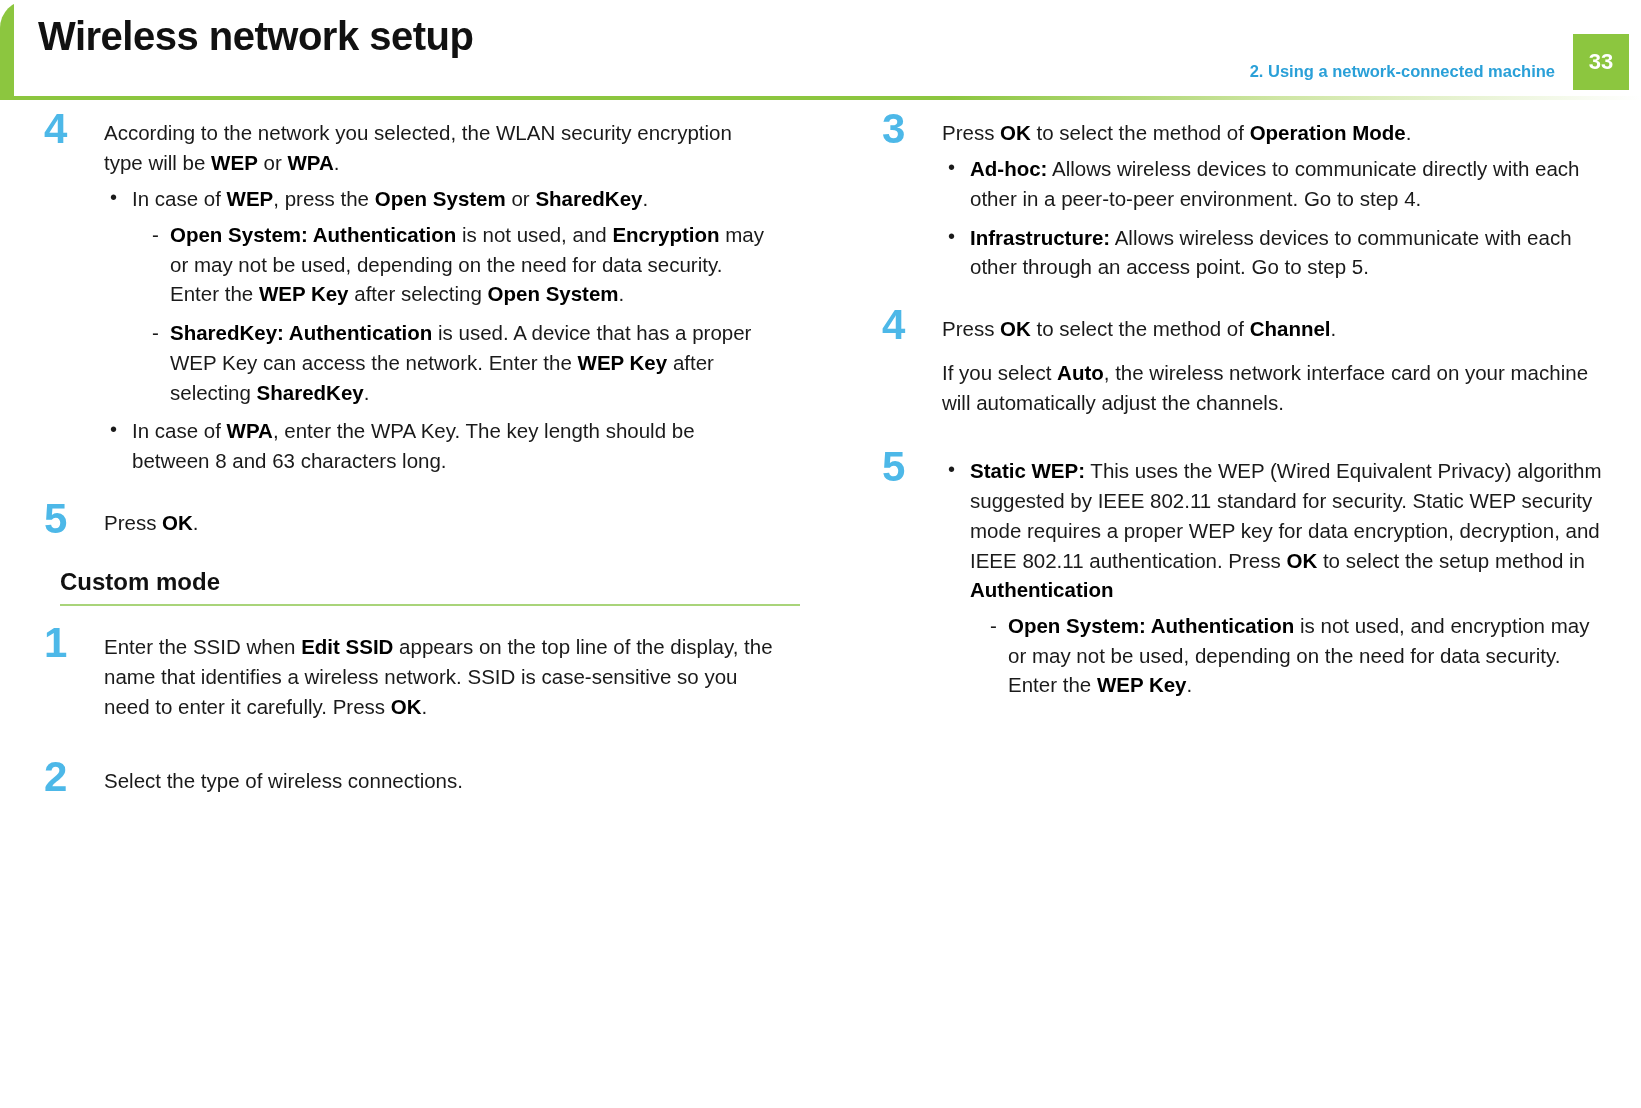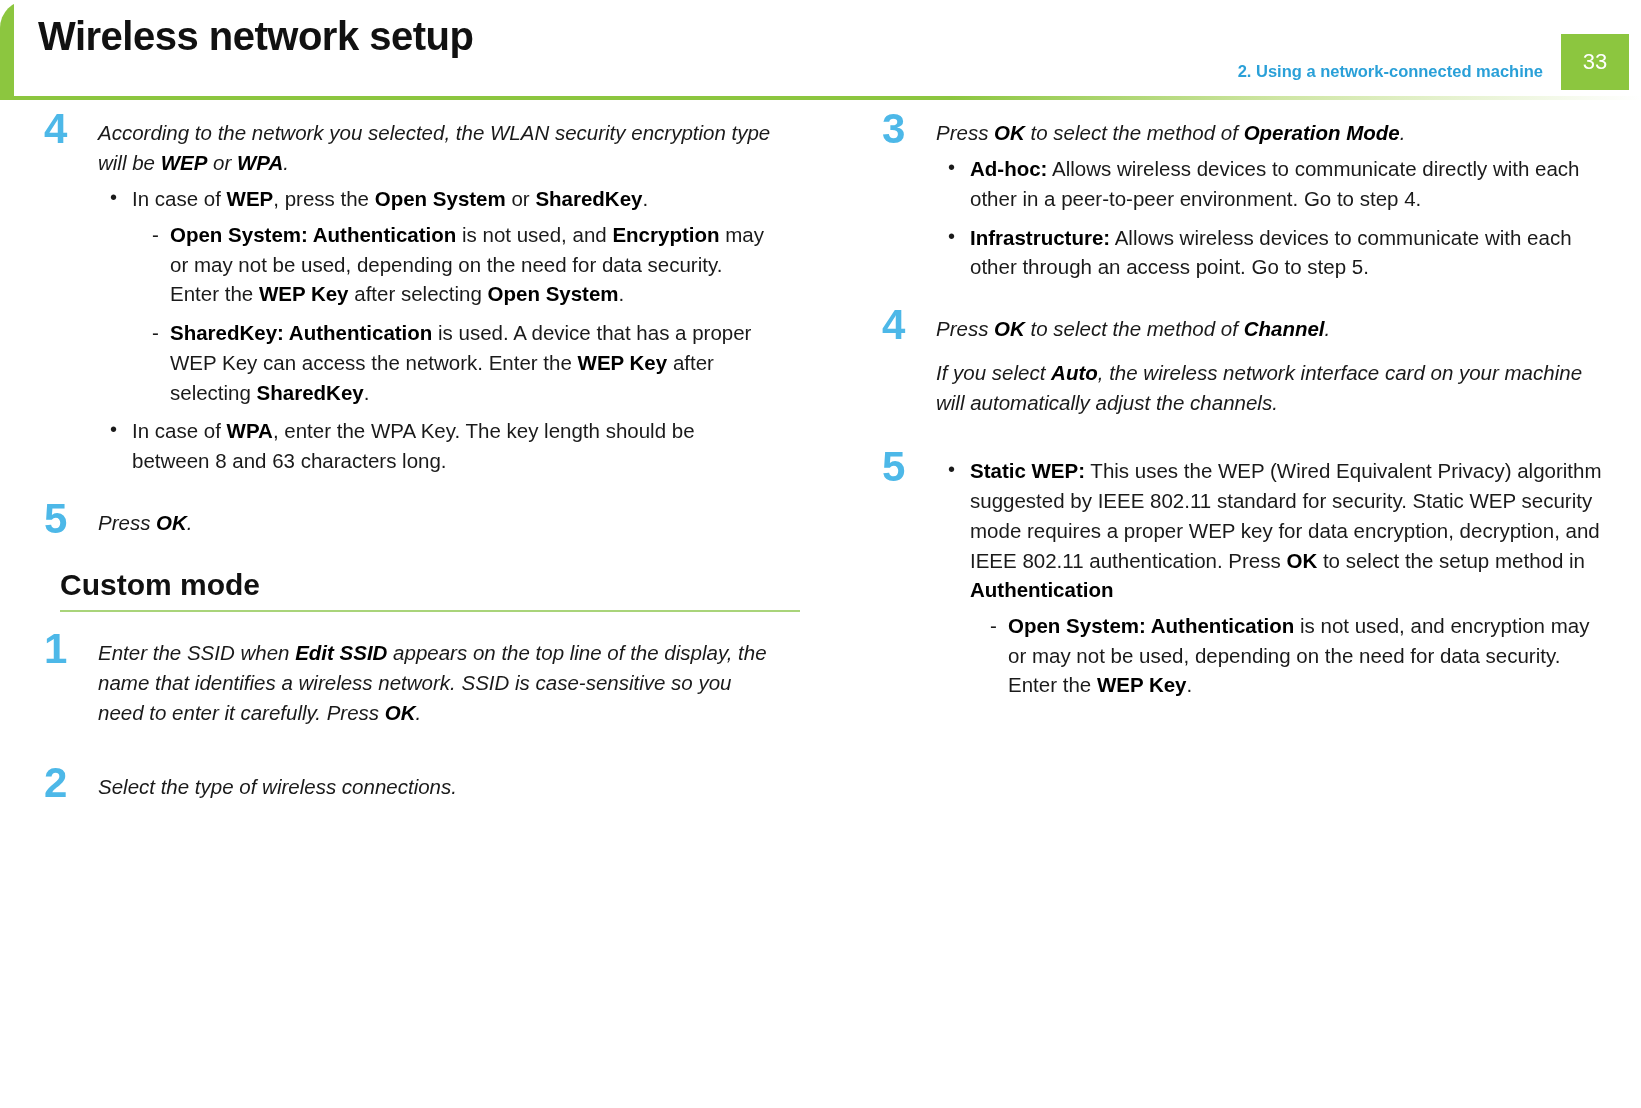--- a/index.html
+++ b/index.html
@@ -46,25 +46,25 @@
   }
   .chapter-label {
     font-size: 16.5px;
     font-weight: bold;
     color: #2aa0d8;
     padding-top: 36px;
     padding-right: 18px;
     white-space: nowrap;
   }
   .page-number-box {
-    width: 68px; height: 56px;
+    width: 56px; height: 56px;
     background: #8cc63f;
     color: #ffffff;
     font-size: 22px;
-    font-weight: normal;
+    font-weight: bold;
     display: flex;
     align-items: center;
     justify-content: center;
     margin-top: 18px;
     margin-right: 12px;
   }
   .header-rule-fade {
     position: absolute;
     left: 0; right: 0; top: 96px;
     height: 4px;
@@ -97,21 +97,21 @@
     font-size: 42px;
     font-weight: bold;
     color: #4db8e8;
     line-height: 1;
   }
   .step-body {
     font-size: 20.5px;
     line-height: 1.47;
     color: #1a1a1a;
   }
-  .step-body p { margin: 0 0 6px 0; font-style: italic; }
+  .step-body p { margin: 0 0 6px 6px; }
   b { font-weight: bold; color: #000; }
 
   
   ul.bul {
     list-style: none;
     margin: 6px 4px 4px 0;
     padding: 0;
   }
   ul.bul > li {
     position: relative;
@@ -146,21 +146,21 @@
     left: 12px;
     top: 0px;
     font-size: 20.5px;
     color: #1a1a1a;
   }
   li ul.dash { margin-left: 8px; }
 
   
   .section-head {
     margin: 30px 0 0 30px;
-    font-size: 30px;
+    font-size: 24px;
     font-weight: bold;
     color: #111;
     padding-bottom: 8px;
     width: 740px;
   }
   .section-rule {
     margin: 0 0 26px 30px;
     width: 740px;
     height: 2px;
     background: #a9d47a;

